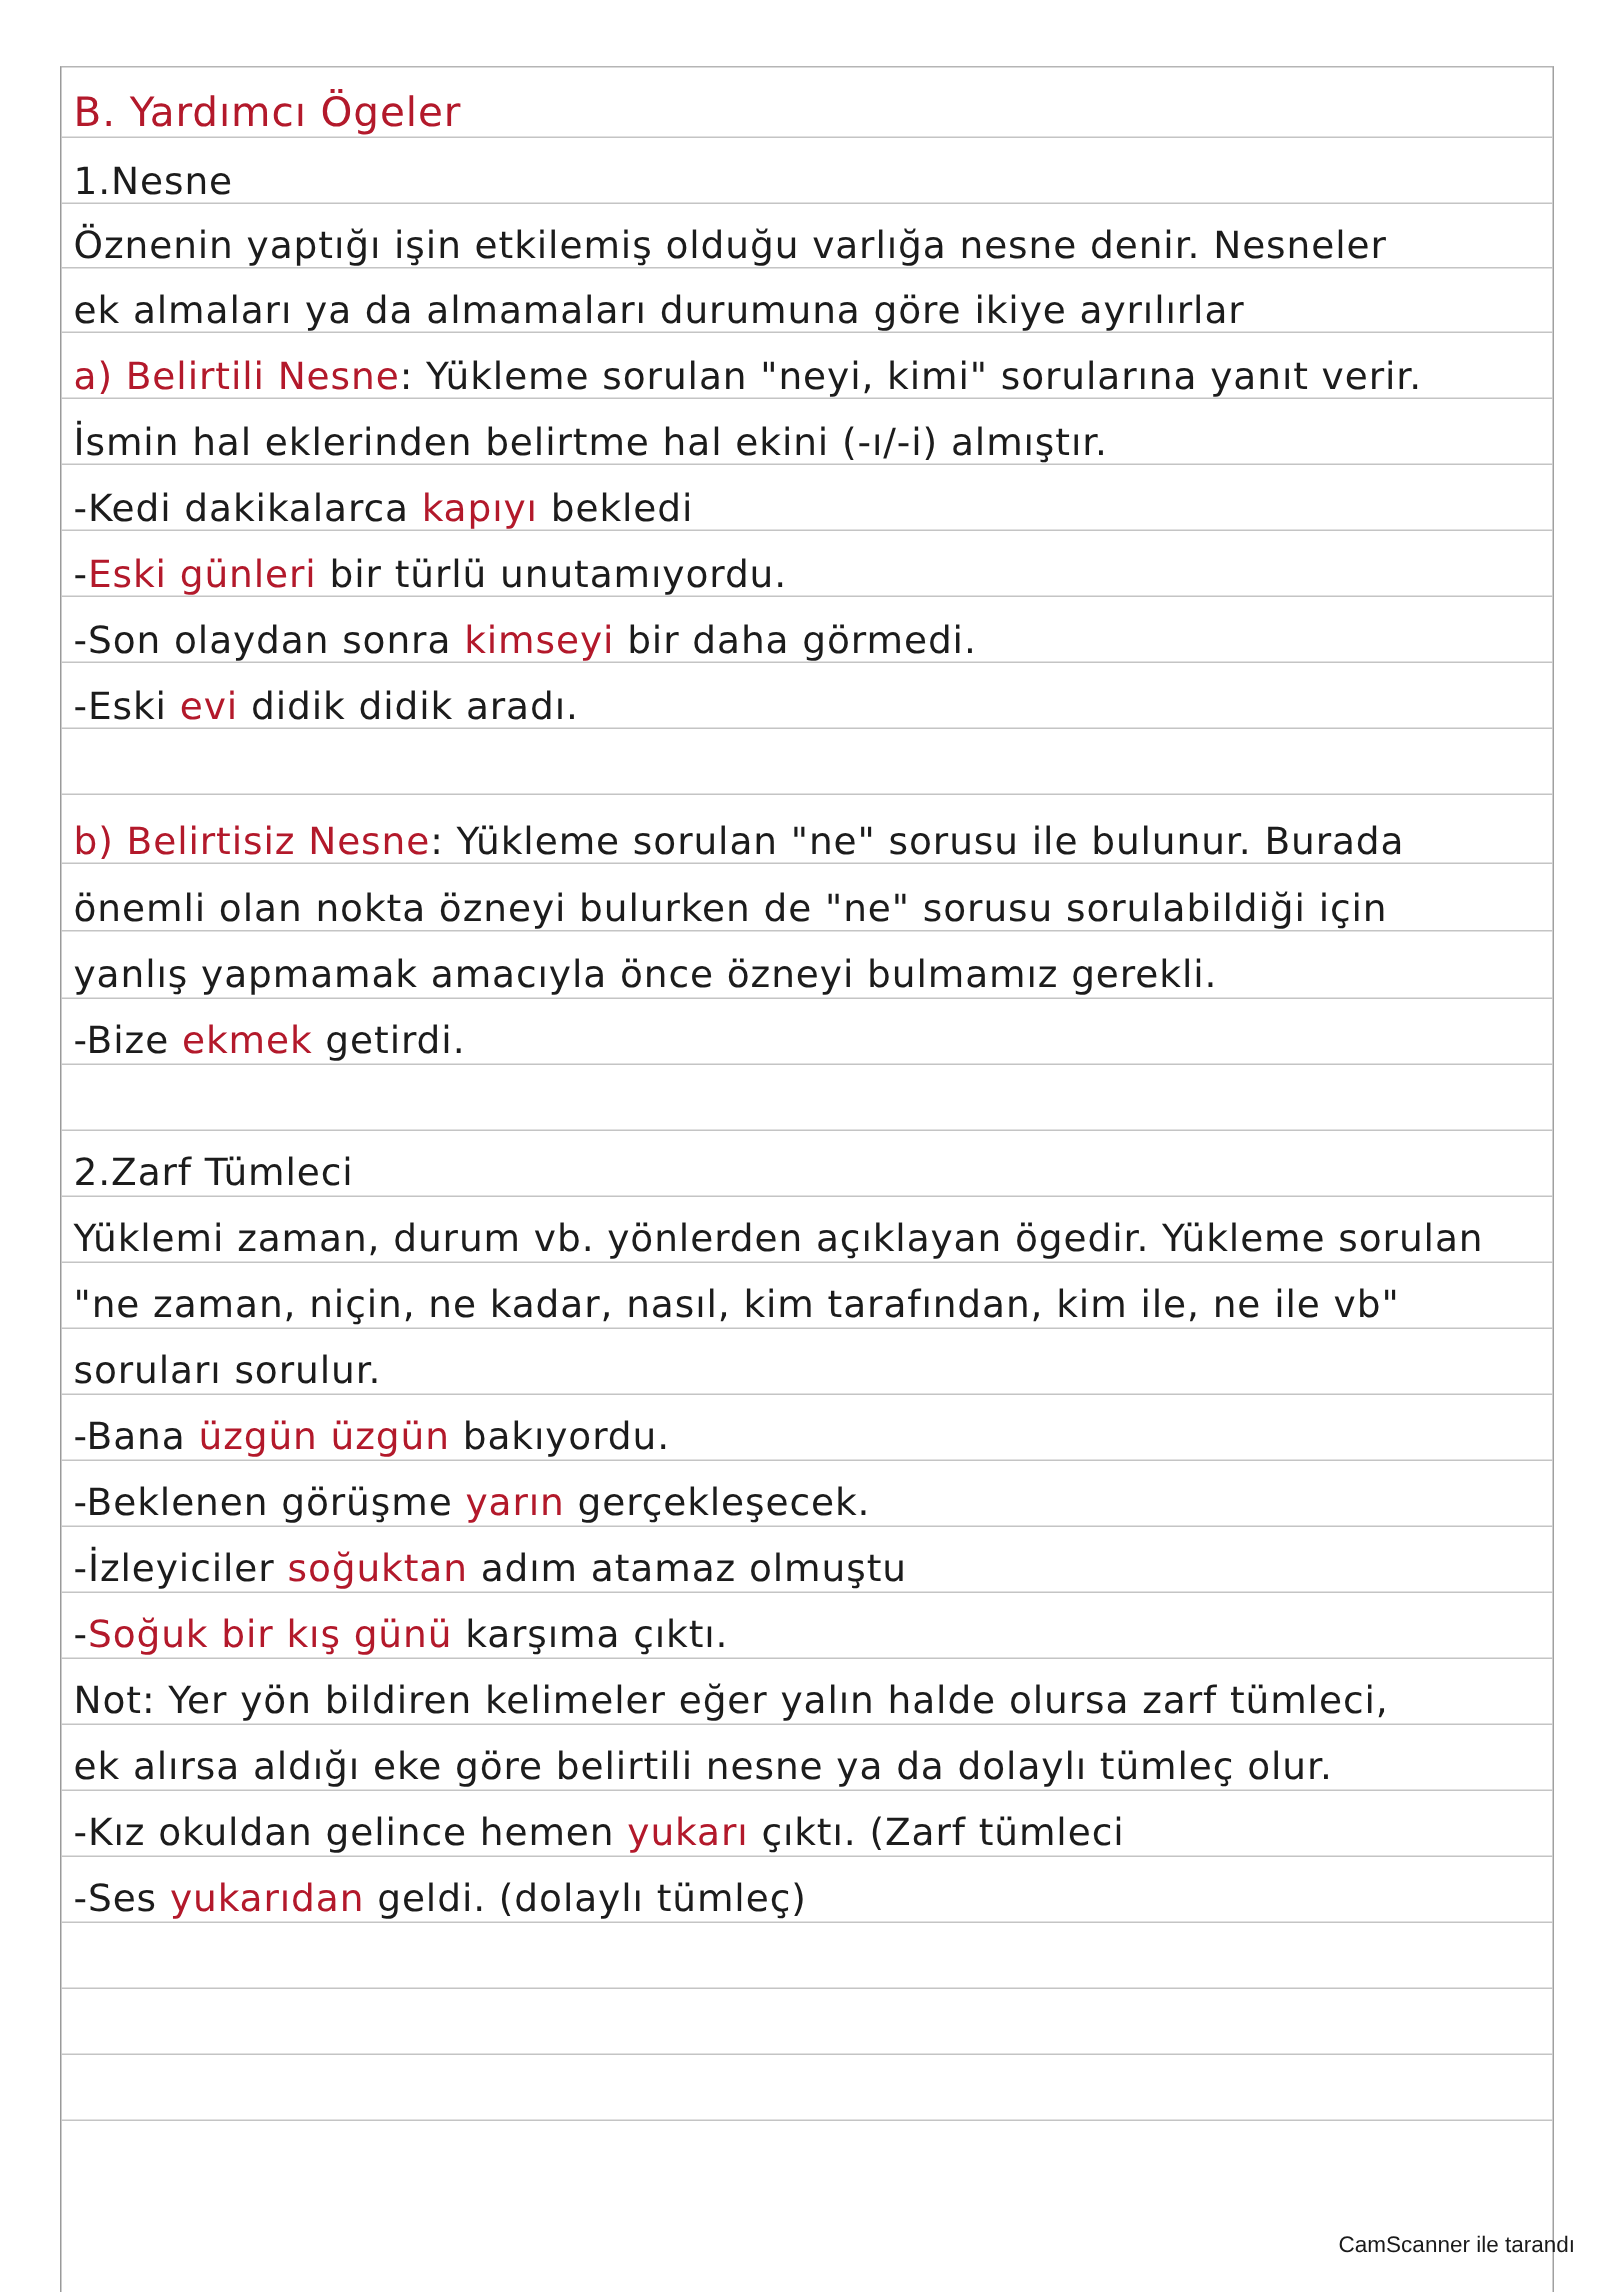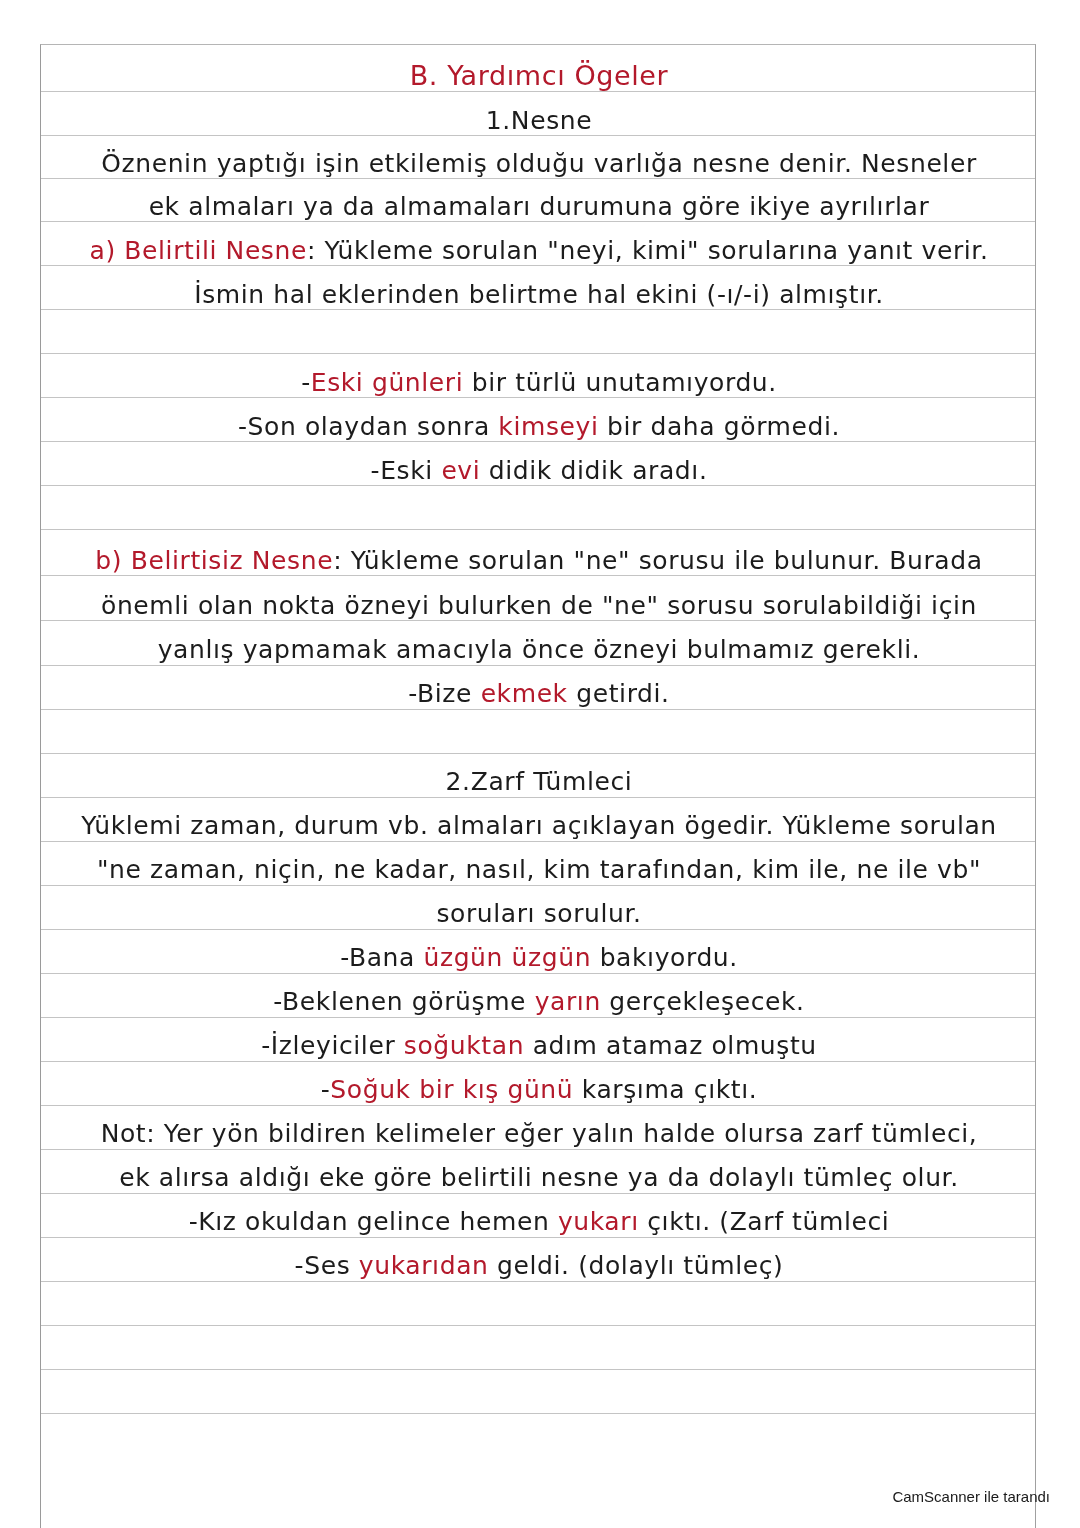--- a/index.html
+++ b/index.html
@@ -13,21 +13,20 @@
       box-sizing: border-box;
     }
     .rule {
       position: absolute; left: 0; right: 0; height: 0;
       border-top: 1.5px solid #c4c4c4;
     }
     .line {
       position: absolute; left: 8px; right: 6px; white-space: nowrap;
       font-size: 25px; line-height: 30px; color: #1c1c1c; letter-spacing: 0.6px;
       font-family: "DejaVu Sans", sans-serif;
-      text-align: center;
     }
     .red { color: #b3192b; }
     .title { font-size: 27px; }
     .footer {
       position: absolute; right: 30px; top: 1488px; font-size: 15px; color: #1a1a1a;
       font-family: "Liberation Sans", sans-serif;
     }
   </style>
 </head>
 <body>
@@ -69,41 +68,44 @@
   <div class="line red title" style="top:16px">B. Yardımcı Ögeler</div>
   <div class="line" style="top:61px">1.Nesne</div>
   <div class="line" style="top:104px">Öznenin yaptığı işin etkilemiş olduğu varlığa nesne denir. Nesneler</div>
   <div class="line" style="top:147px">ek almaları ya da almamaları durumuna göre ikiye ayrılırlar</div>
 
   <div class="line" style="top:191px">
     <span class="red">a) Belirtili Nesne</span><span>: Yükleme sorulan "neyi, kimi" sorularına yanıt verir.</span>
   </div>
   <div class="line" style="top:235px">İsmin hal eklerinden belirtme hal ekini (-ı/-i) almıştır.</div>
 
+  <div class="line" style="top:279px">
+    <span>-</span><span>Kedi dakikalarca </span><span class="red">kapıyı</span><span> bekledi</span>
+  </div>
   <div class="line" style="top:323px">
     <span>-</span><span></span><span class="red">Eski günleri</span><span> bir türlü unutamıyordu.</span>
   </div>
   <div class="line" style="top:367px">
     <span>-</span><span>Son olaydan sonra </span><span class="red">kimseyi</span><span> bir daha görmedi.</span>
   </div>
   <div class="line" style="top:411px">
     <span>-</span><span>Eski </span><span class="red">evi</span><span> didik didik aradı.</span>
   </div>
 
   <div class="line" style="top:501px">
     <span class="red">b) Belirtisiz Nesne</span><span>: Yükleme sorulan "ne" sorusu ile bulunur. Burada</span>
   </div>
   <div class="line" style="top:590px">yanlış yapmamak amacıyla önce özneyi bulmamız gerekli.</div>
   <div class="line" style="top:546px">önemli olan nokta özneyi bulurken de "ne" sorusu sorulabildiği için</div>
   <div class="line" style="top:634px">
     <span>-</span><span>Bize </span><span class="red">ekmek</span><span> getirdi.</span>
   </div>
 
   <div class="line" style="top:722px">2.Zarf Tümleci</div>
-  <div class="line" style="top:766px">Yüklemi zaman, durum vb. almaları açıklayan ögedir. Yükleme sorulan</div>
+  <div class="line" style="top:766px">Yüklemi zaman, durum vb. yönlerden açıklayan ögedir. Yükleme sorulan</div>
   <div class="line" style="top:810px">"ne zaman, niçin, ne kadar, nasıl, kim tarafından, kim ile, ne ile vb"</div>
   <div class="line" style="top:854px">soruları sorulur.</div>
 
   <div class="line" style="top:898px">
     <span>-</span><span>Bana </span><span class="red">üzgün üzgün</span><span> bakıyordu.</span>
   </div>
   <div class="line" style="top:942px">
     <span>-</span><span>Beklenen görüşme </span><span class="red">yarın</span><span> gerçekleşecek.</span>
   </div>
   <div class="line" style="top:986px">

